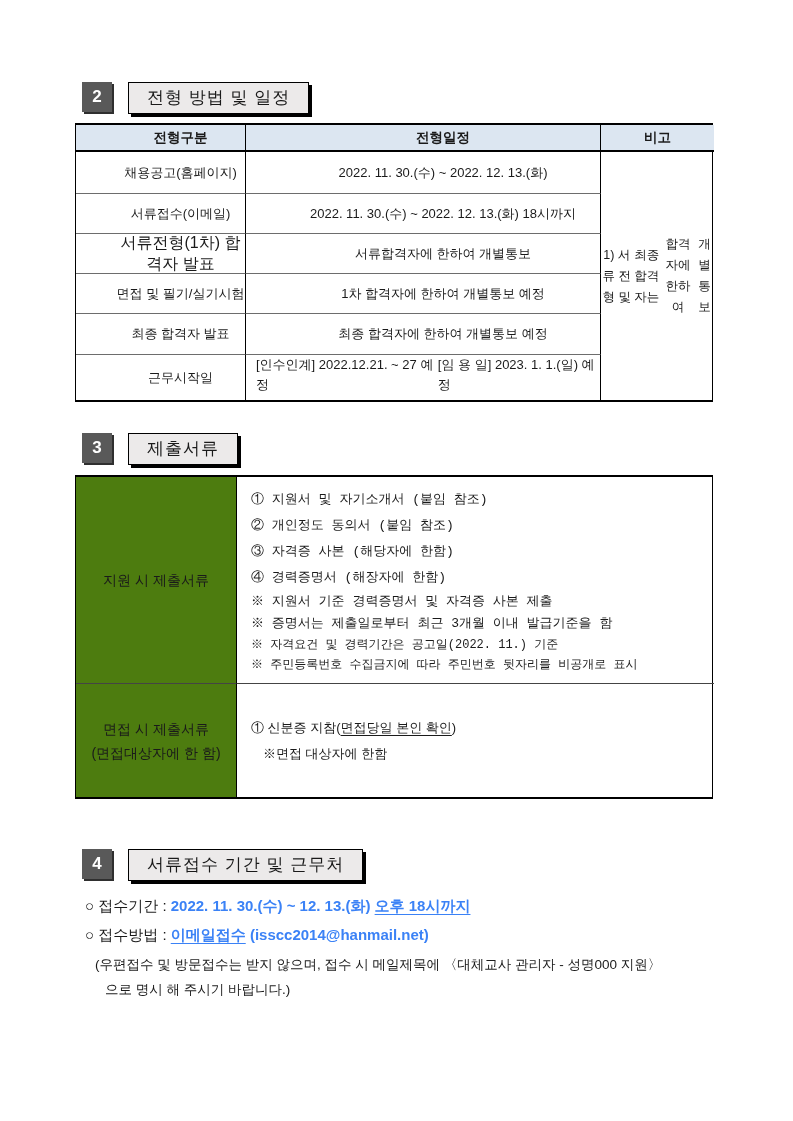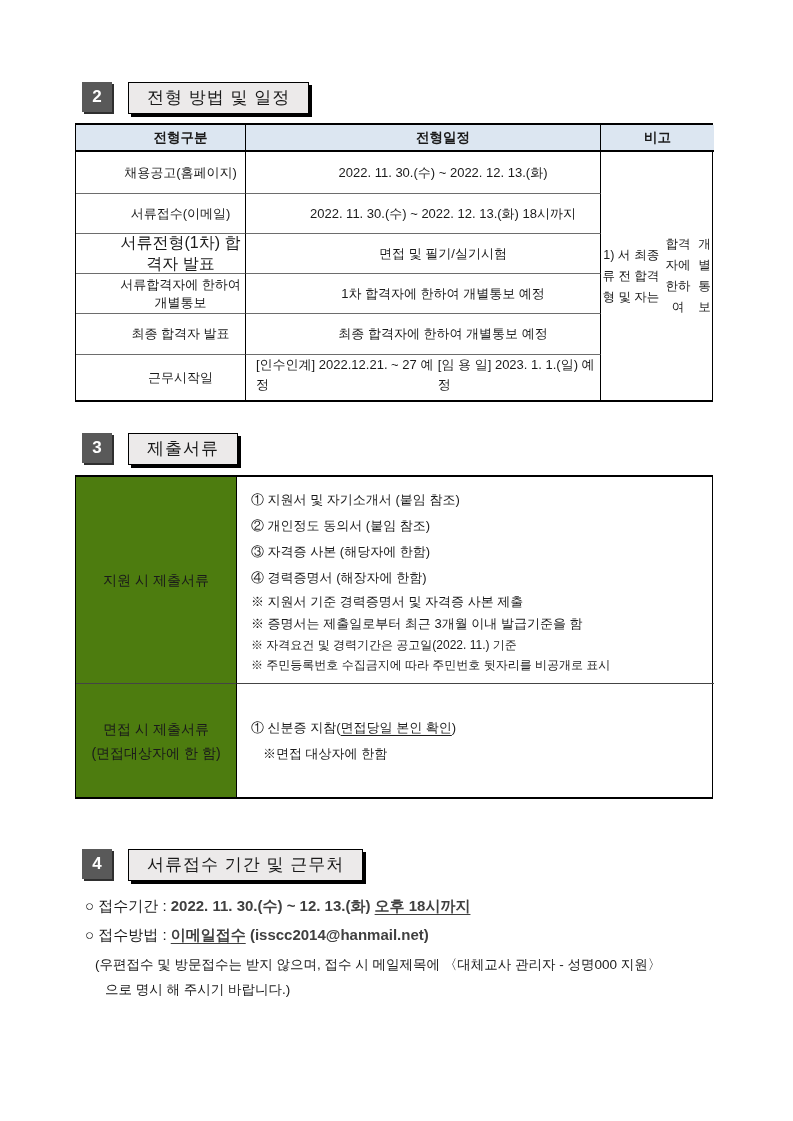--- a/index.html
+++ b/index.html
@@ -56,35 +56,35 @@
     grid-template-rows:207px 113px;
     border:1px solid #000; border-top:2px solid #000; border-bottom:2px solid #000;
     background:#fff;
   }
   .tbl2 .lcell {
     background:#4d7c0f; border-right:1px solid #000;
     display:flex; flex-direction:column; align-items:center; justify-content:center;
     font-weight:normal; font-size:14px; line-height:24px; text-align:center;
   }
   .tbl2 .rowline { border-bottom:1px solid #444; }
-  .tbl2 .rcell { padding:10px 8px 0 14px; font-size:13px; }
+  .tbl2 .rcell { padding:10px 8px 0 14px; font-size:13px;font-family:Liberation Mono, monospace; }
   .tbl2 .item { line-height:26px; }
   .tbl2 .notes { }
   .tbl2 .note { line-height:22px; }
   .tbl2 .note.small { font-size:12px; line-height:20px; }
   .tbl2 .rcell2 {
     display:flex; flex-direction:column; justify-content:center;
     padding:0 8px 0 14px; font-size:13px; line-height:26px;
   }
   .tbl2 .sub-note { padding-left:12px; }
   .u { text-decoration:underline; text-underline-offset:3px; }
   
   .sec4-body { position:absolute; left:85px; top:891px; font-size:15px; }
   .sec4-line { line-height:29px; white-space:nowrap; }
-  .blue { color:#404040; font-weight:bold; }
+  .blue { color:#3b82f6; font-weight:bold; }
   .sec4-note { font-size:13.5px; line-height:25px; margin-top:3px; }
   .sec4-note .n1 { padding-left:10px; white-space:nowrap; }
   .sec4-note .n2 { padding-left:20px; }
 </style>
 </head>
 <body>
 
 <div class="page">
 
   <div class="sec-header" style="left:82px; top:82px;">
@@ -97,23 +97,23 @@
     <div class="cell hdr c2">전형일정</div>
     <div class="cell hdr">비고</div>
 
     <div class="cell c1 rowline">채용공고(홈페이지)</div>
     <div class="cell c2 rowline">2022. 11. 30.(수) ~ 2022. 12. 13.(화)</div>
 
     <div class="cell c1 rowline">서류접수(이메일)</div>
     <div class="cell c2 rowline">2022. 11. 30.(수) ~ 2022. 12. 13.(화) 18시까지</div>
 
     <div class="cell c1 rowline" style="font-size:16px;">서류전형(1차) 합격자 발표</div>
+    <div class="cell c2 rowline">서류합격자에 한하여 개별통보</div>
+
     <div class="cell c1 rowline">면접 및 필기/실기시험</div>
-
-    <div class="cell c2 rowline">서류합격자에 한하여 개별통보</div>
     <div class="cell c2 rowline">1차 합격자에 한하여 개별통보 예정</div>
 
     <div class="cell c1 rowline">최종 합격자 발표</div>
     <div class="cell c2 rowline">최종 합격자에 한하여 개별통보 예정</div>
 
     <div class="cell c1">근무시작일</div>
     <div class="cell c2 left2">
       <span>[인수인계] 2022.12.21. ~ 27 예정</span>
       <span>[임 용 일] 2023. 1. 1.(일) 예정</span>
     </div>

